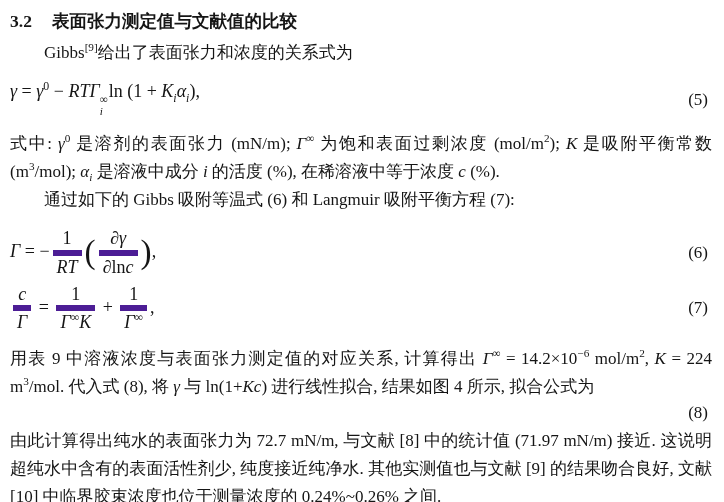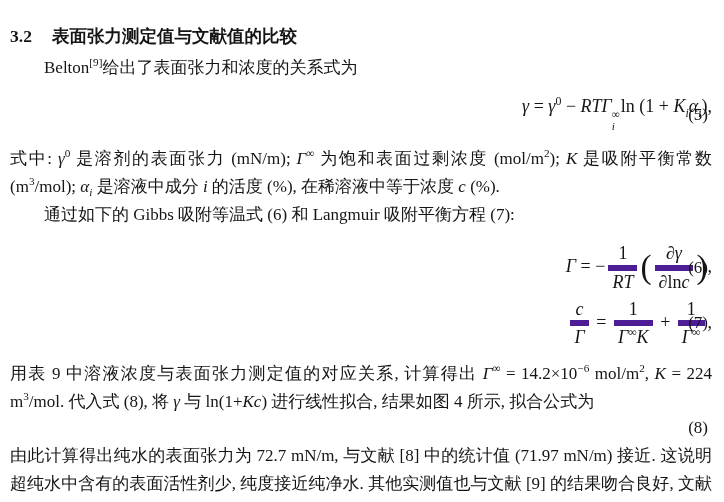--- a/index.html
+++ b/index.html
@@ -6,21 +6,21 @@
   body {
     width: 724px; height: 502px;
     background: #ffffff;
     color: #151515;
     font-family: "Liberation Serif", "DejaVu Serif", serif;
     overflow: hidden;
   }
   .page {
     box-sizing: border-box;
     width: 724px; height: 414px;
-    padding: 22px 12px 0 10px;
+    padding: 7px 12px 0 10px;
     font-size: 17px;
     line-height: 28px;
   }
   
   .heading {
     margin: 2px 0 6px 0;
     font-size: 17.5px;
     font-weight: bold;
     display: flex;
     gap: 20px;
@@ -29,21 +29,21 @@
   
   .para { margin: 0; text-align: justify; }
   .para.indent { text-indent: 2em; }
   sup { font-size: 66%; line-height: 0; }
   sub { font-size: 66%; line-height: 0; }
   .mi { font-style: italic; }
   
   .eqrow {
     position: relative;
     display: flex;
-    justify-content: flex-end;
+    justify-content: flex-start;
     align-items: center;
     font-size: 18px;
     line-height: 1.2;
     white-space: nowrap;
   }
   .eq5row  { margin: 14px 0 12px 0; }
   .eq6row  { margin: 14px 0 4px 0; }
   .eq7row  { margin: 6px 0 12px 0; }
   .eq8row  { margin: 12px 0 14px 0; }
   .eqnum {
@@ -85,21 +85,21 @@
 </head>
 <body>
 
 <div class="page">
 
   <h2 class="heading">
       <span>3.2</span>
       <span>表面张力测定值与文献值的比较</span>
     </h2>
 
-  <p class="para indent"><span>Belton</span><sup>[9]</sup><span>给出了表面张力和浓度的关系式为</span></p>
+  <p class="para indent"><span>Gibbs</span><sup>[9]</sup><span>给出了表面张力和浓度的关系式为</span></p>
 
   <div class="eqrow eq5row">
       <span class="eq-body"><span class="mi">γ</span><span> = </span><span class="mi">γ</span><sup>0</sup><span> − </span><span class="mi">RTΓ</span><span class="stack">
           <span>∞</span>
           <span class="mi">i</span>
         </span><span>ln (1 + </span><span class="mi">K</span><sub class="mi">i</sub><span class="mi">α</span><sub class="mi">i</sub><span>),</span></span>
       <span class="eqnum">(5)</span>
     </div>
 
   <p class="para"><span>式中: </span><span class="mi">γ</span><sup>0</sup><span> 是溶剂的表面张力 (mN/m); </span><span class="mi">Γ</span><sup>∞</sup><span> 为饱和表面过剩浓度 (mol/m</span><sup>2</sup><span>); </span><span class="mi">K</span><span> 是吸附平衡常数 (m</span><sup>3</sup><span>/mol); </span><span class="mi">α</span><sub class="mi">i</sub><span> 是溶液中成分 </span><span class="mi">i</span><span> 的活度 (%), 在稀溶液中等于浓度 </span><span class="mi">c</span><span> (%).</span></p>

